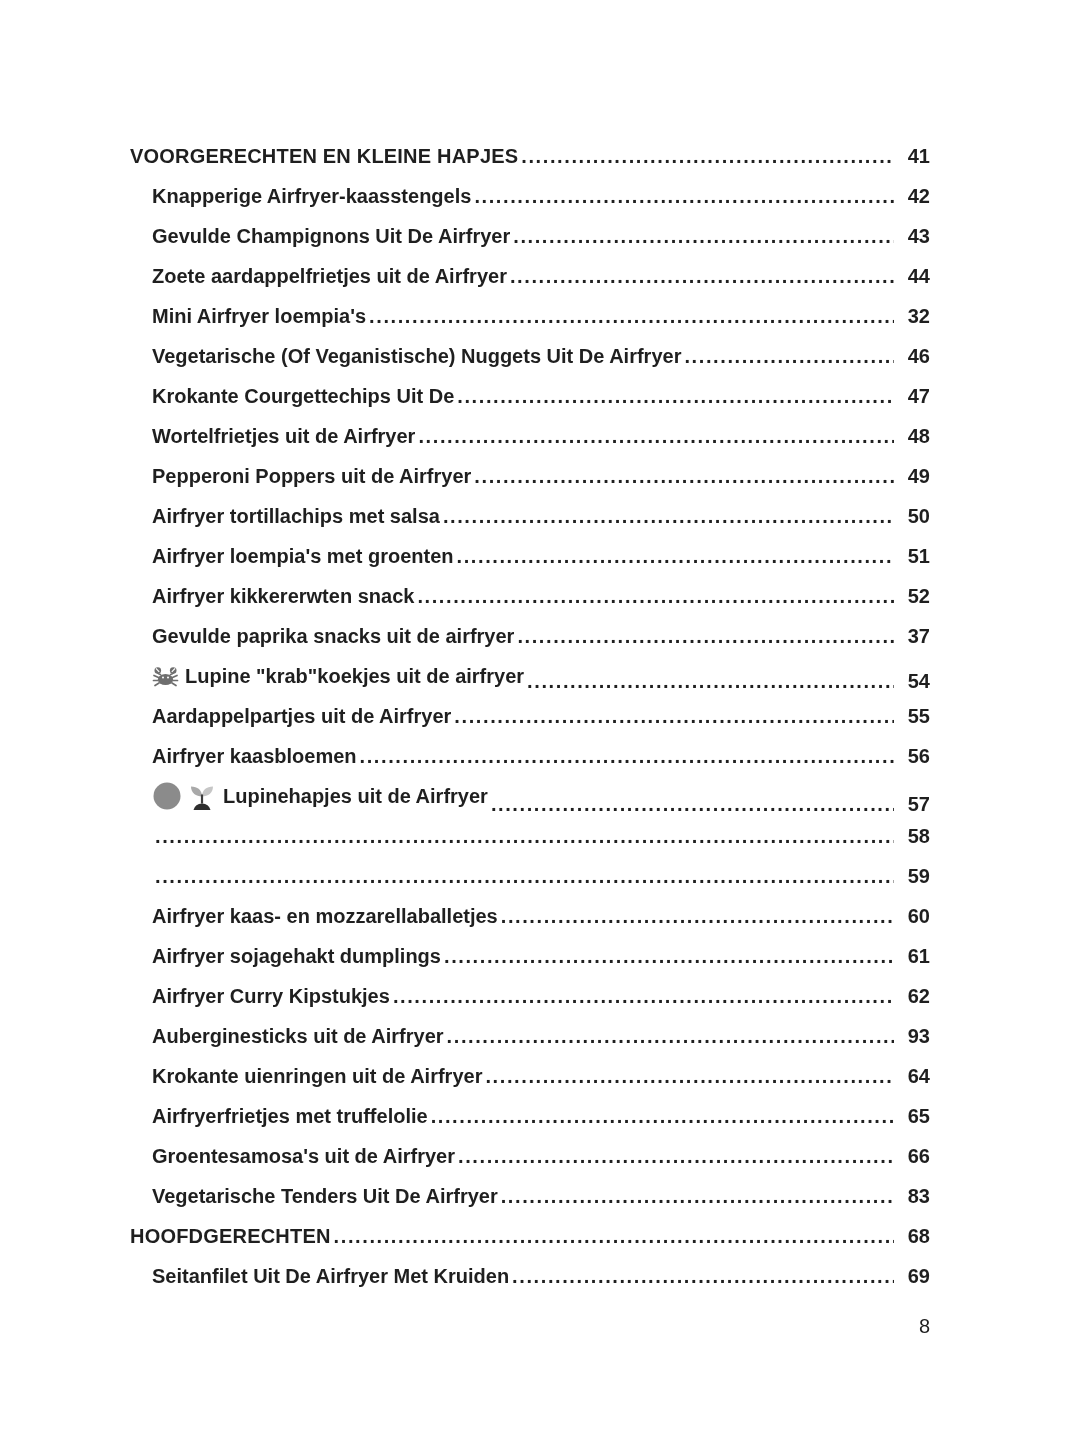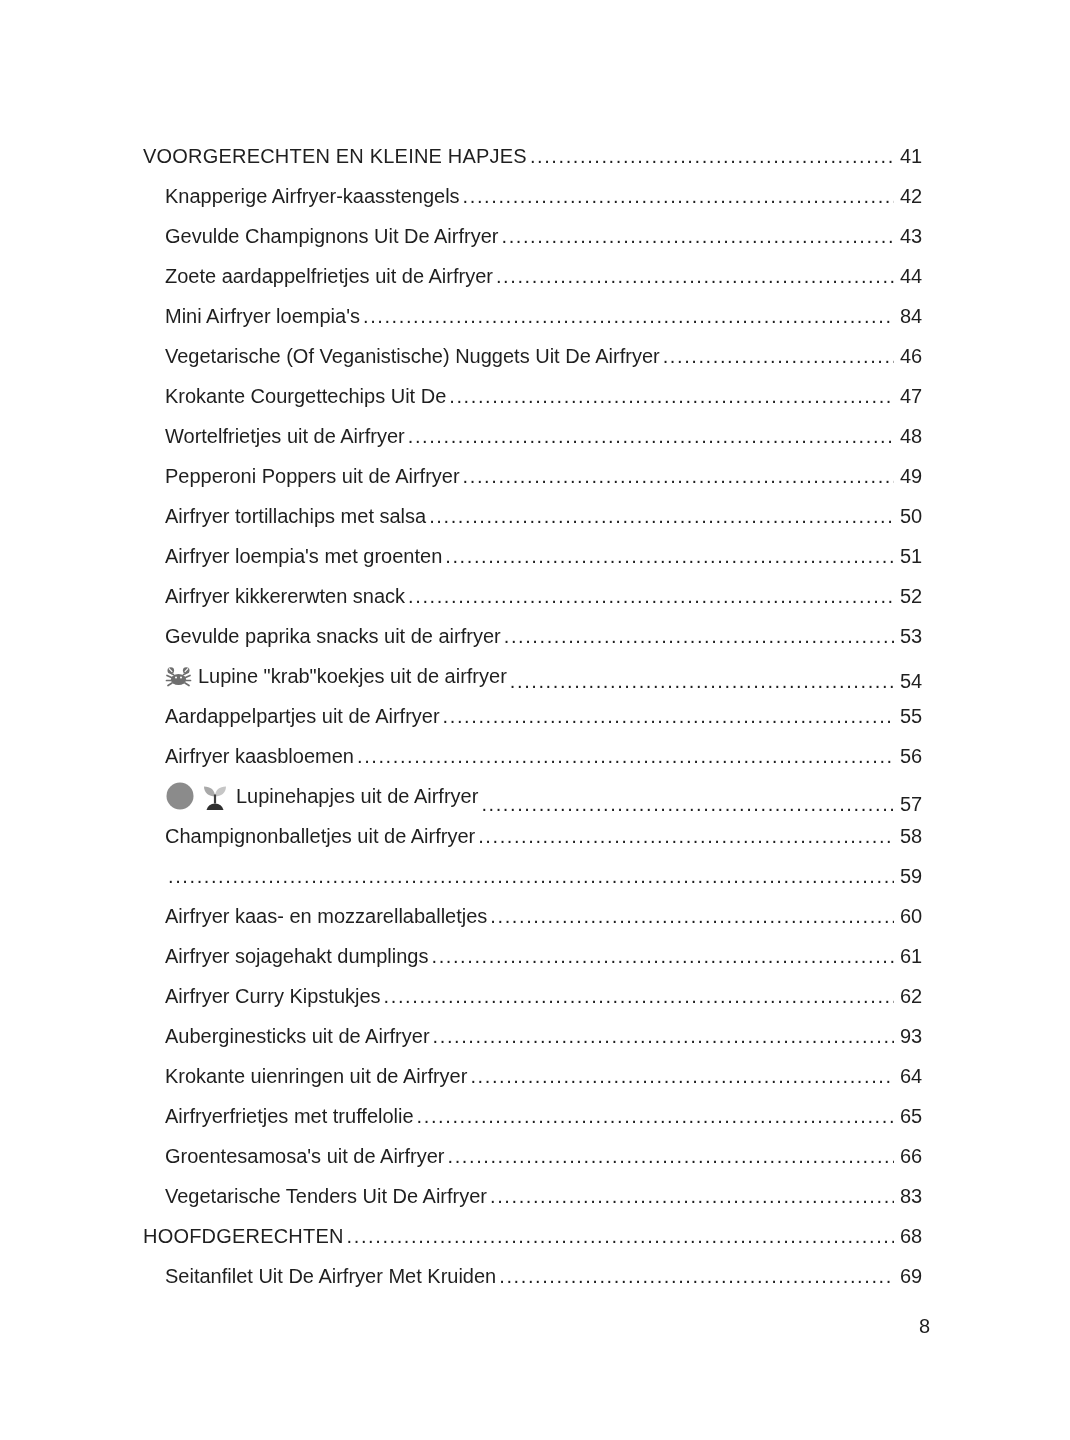--- a/index.html
+++ b/index.html
@@ -14,22 +14,23 @@
   }
   .page {
     position: relative;
     width: 1070px;
     height: 1440px;
     background: #ffffff;
   }
   .toc {
     position: absolute;
     top: 136px;
-    left: 143px;
+    left: 130px;
     right: 140px;
+    font-weight: bold;
   }
   .toc-row {
     display: flex;
     align-items: baseline;
     height: 40px;
     line-height: 40px;
     font-size: 20px;
     white-space: nowrap;
     cursor: default;
   }
@@ -54,21 +55,21 @@
     min-width: 20px;
   }
   .leader::after {
     content: "..................................................................................................................................................................................................................................................................";
     letter-spacing: 1.6px;
     color: #1f1f1f;
   }
   .toc-page {
     flex: 0 0 auto;
     min-width: 30px;
-    text-align: left;
+    text-align: right;
   }
   .footer-page-number {
     position: absolute;
     top: 1312px;
     right: 140px;
     font-size: 20px;
     line-height: 28px;
     color: #1f1f1f;
   }
 </style>
@@ -109,21 +110,21 @@
     </span>
     <span class="leader"></span>
     <span class="toc-page">44</span>
   </div>
       <div class="toc-row level-2">
     <span class="toc-label">
 
       <span class="toc-label-text">Mini Airfryer loempia's</span>
     </span>
     <span class="leader"></span>
-    <span class="toc-page">84</span>
+    <span class="toc-page">32</span>
   </div>
       <div class="toc-row level-2">
     <span class="toc-label">
 
       <span class="toc-label-text">Vegetarische (Of Veganistische) Nuggets Uit De Airfryer</span>
     </span>
     <span class="leader"></span>
     <span class="toc-page">46</span>
   </div>
       <div class="toc-row level-2">
@@ -173,21 +174,21 @@
     </span>
     <span class="leader"></span>
     <span class="toc-page">52</span>
   </div>
       <div class="toc-row level-2">
     <span class="toc-label">
 
       <span class="toc-label-text">Gevulde paprika snacks uit de airfryer</span>
     </span>
     <span class="leader"></span>
-    <span class="toc-page">53</span>
+    <span class="toc-page">37</span>
   </div>
       <div class="toc-row level-2">
     <span class="toc-label">
       <span class="toc-icons">
             <svg width="27" height="23" viewBox="0 0 27 23">
               <g stroke="#6e6e6e" stroke-width="1.7" fill="none" stroke-linecap="round">
                 <path d="M6.5 12.5 L2 10.5"></path>
                 <path d="M6 15.5 L1.5 15.5"></path>
                 <path d="M7 18 L3 20.5"></path>
                 <path d="M20.5 12.5 L25 10.5"></path>
@@ -238,24 +239,20 @@
               <rect x="13.9" y="13.5" width="2.2" height="9" fill="#3c3c3c"></rect>
               <path d="M6.5 29 A 8.8 8.8 0 0 1 23.5 29 Z" fill="#2e2e2e"></path>
             </svg>
           </span>
       <span class="toc-label-text">Lupinehapjes uit de Airfryer</span>
     </span>
     <span class="leader"></span>
     <span class="toc-page">57</span>
   </div>
       <div class="toc-row level-2">
-    <span class="toc-label">
-
-      <span class="toc-label-text">Champignonballetjes uit de Airfryer</span>
-    </span>
     <span class="leader"></span>
     <span class="toc-page">58</span>
   </div>
       <div class="toc-row level-2">
     <span class="leader"></span>
     <span class="toc-page">59</span>
   </div>
       <div class="toc-row level-2">
     <span class="toc-label">
 

